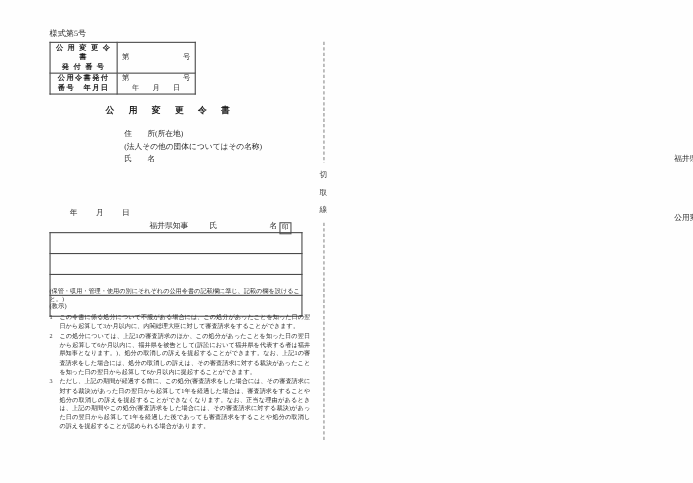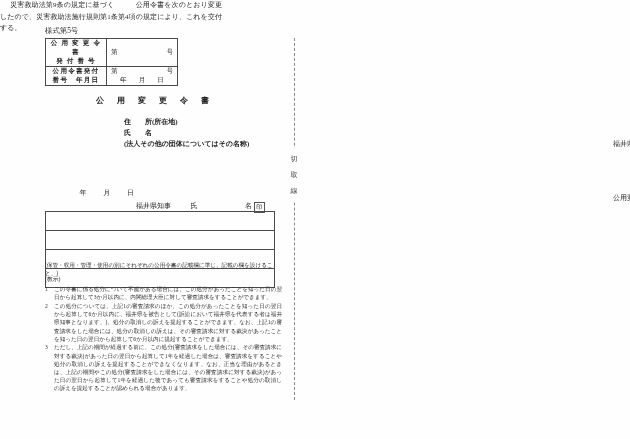--- a/index.html
+++ b/index.html
@@ -72,34 +72,34 @@
     left: 96px; top: 97px;
     font-size: 8px;
     letter-spacing: 5.5px;
     font-weight: bold;
     color: #1e1e1e;
   }
 
   .addr-block { position: absolute; font-size: 7px; line-height: 11px; color: #262626; }
   .addr-block .row { white-space: nowrap; }
 
-  #left-addr { left: 124px; top: 117px; font-weight: bold; }
+  #left-addr { left: 113px; top: 117px; }
 
   #left-body {
     left: 55px; top: 155px;
     width: 222px;
     font-size: 7px;
     line-height: 11.5px;
     text-align: justify;
     color: #262626;
   }
   #left-body .indent { display: inline-block; width: 10px; }
 
   #left-date {
-    left: 72px; top: 190px;
+    left: 56px; top: 190px;
     font-size: 7px;
     letter-spacing: 0;
   }
   #left-date span { display: inline-block; width: 22px; text-align: center; }
 
   #governor-line {
     left: 136px; top: 202px;
     font-size: 7px;
     color: #1e1e1e;
   }
@@ -249,27 +249,24 @@
           </div>
         </td>
       </tr>
     </tbody>
       </table>
 
     <div class="t" id="left-doc-title">公 用 変 更 令 書</div>
 
     <div class="addr-block" id="left-addr">
       <div class="row">住　　所(所在地)</div>
+      <div class="row">(法人その他の団体についてはその名称)</div>
       <div class="row">氏　　名</div>
-      <div class="row">(法人その他の団体についてはその名称)</div>
     </div>
 
-    <div id="left-body">
-      <span class="indent"></span><span>災害救助法第9条の規定に基づく　　　公用令書を次のとおり変更したので、災害救助法施行規則第1条第4項の規定により、これを交付する。</span>
-    </div>
 
     <div class="t" id="left-date">
       <span>年</span>
       <span>月</span>
       <span>日</span>
     </div>
 
     <div class="t" id="governor-line">
       <span>福井県知事</span>
       <span class="nm">&nbsp;</span>

